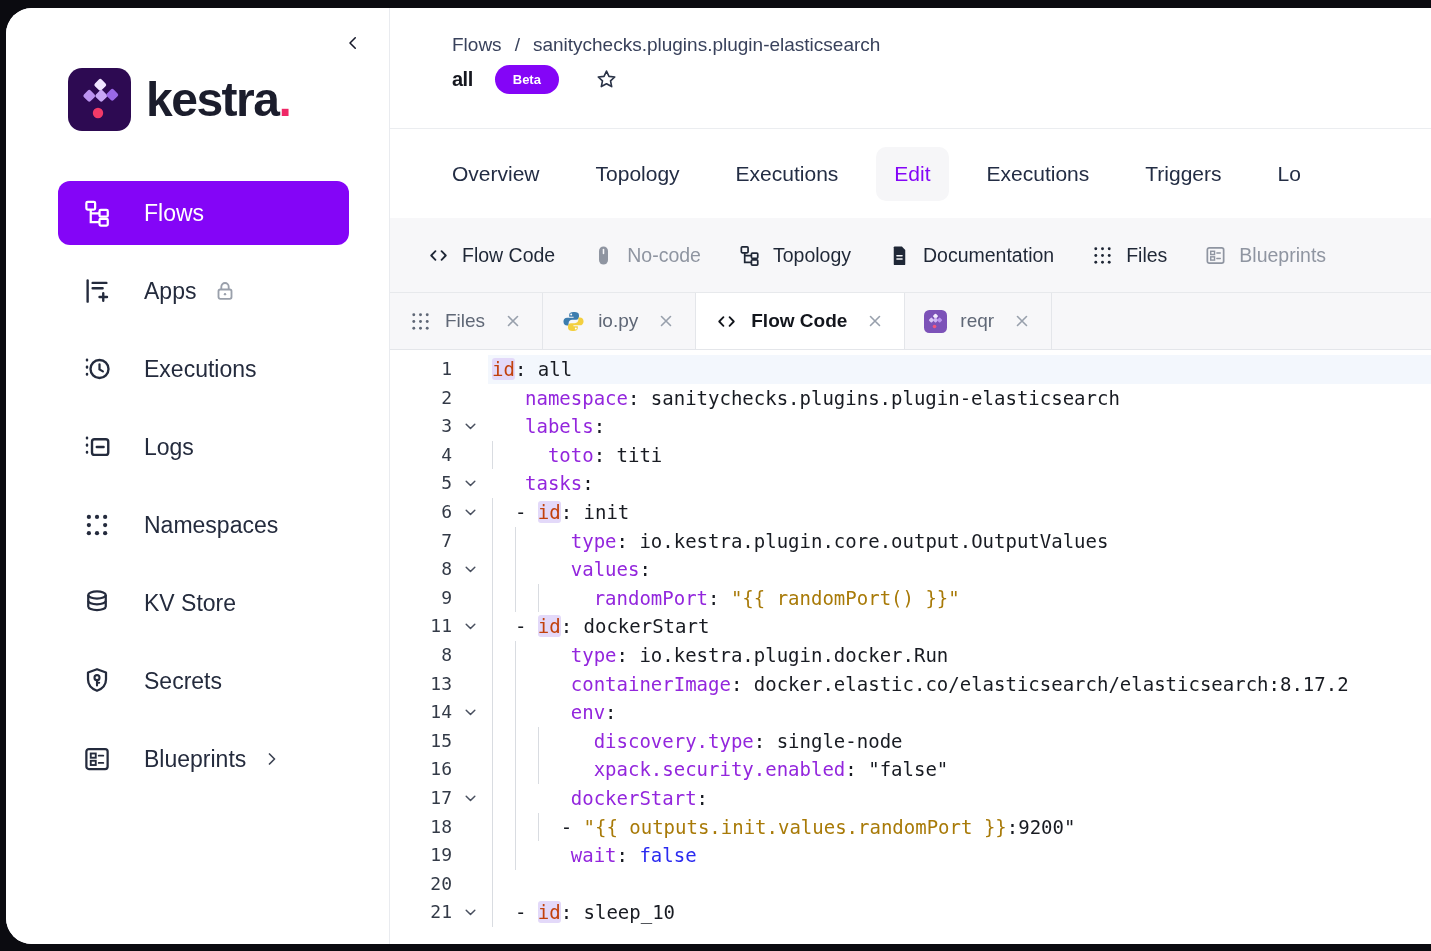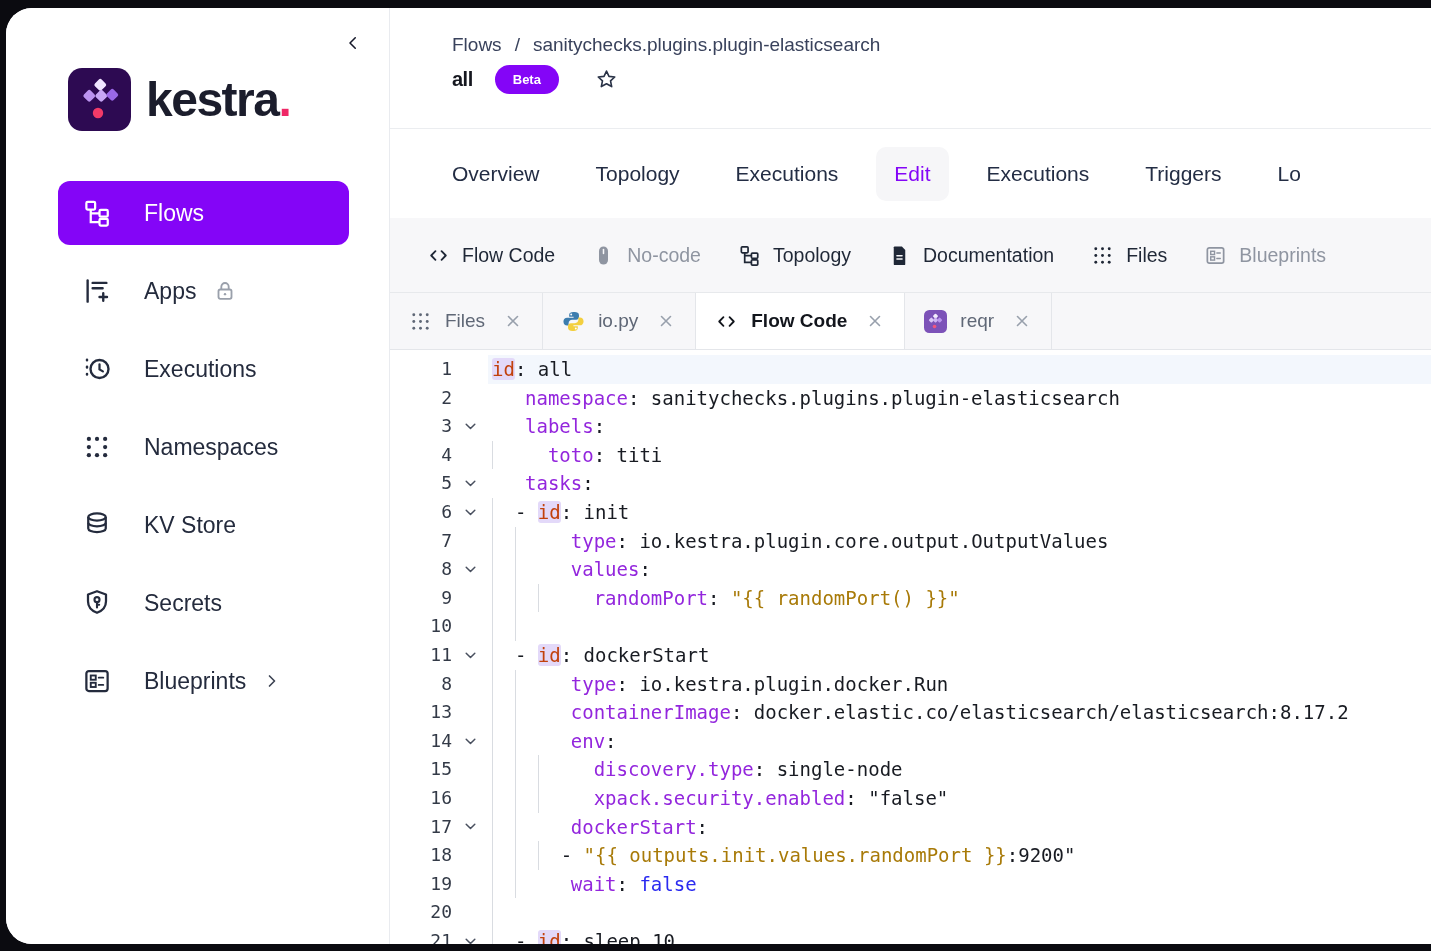--- a/index.html
+++ b/index.html
@@ -130,20 +130,30 @@
               <path d="M4 4.5v15" stroke="currentColor" stroke-width="2" stroke-linecap="round" stroke-dasharray="0.5 5.2"></path>
     <circle cx="14" cy="12" r="7.2" stroke="currentColor" stroke-width="1.9"></circle>
     <path d="M14 8.2v4.1l2.7 1.6" stroke="currentColor" stroke-width="1.8" stroke-linecap="round"></path>
             </svg>
           </span>
           <span class="nlabel">Executions</span>
         </div>
         <div class="nav-item">
           <span class="nicon">
             <svg width="100%" height="100%" viewBox="0 0 24 24" fill="none" xmlns="http://www.w3.org/2000/svg">
+              <path d="M4 4.5v15" stroke="currentColor" stroke-width="2" stroke-linecap="round" stroke-dasharray="0.5 5.2"></path>
+    <rect x="8" y="5.8" width="13" height="12.5" rx="2" stroke="currentColor" stroke-width="1.9"></rect>
+    <path d="M11.8 12h5.5" stroke="currentColor" stroke-width="1.9" stroke-linecap="round"></path>
+            </svg>
+          </span>
+          <span class="nlabel">Logs</span>
+        </div>
+        <div class="nav-item">
+          <span class="nicon">
+            <svg width="100%" height="100%" viewBox="0 0 24 24" fill="none" xmlns="http://www.w3.org/2000/svg">
               <circle cx="5.5" cy="5.5" r="1.7" fill="currentColor"></circle>
               <circle cx="12" cy="5.5" r="1.7" fill="currentColor"></circle>
               <circle cx="18.5" cy="5.5" r="1.7" fill="currentColor"></circle>
               <circle cx="5.5" cy="12" r="1.7" fill="currentColor"></circle>
               <circle cx="18.5" cy="12" r="1.7" fill="currentColor"></circle>
               <circle cx="5.5" cy="18.5" r="1.7" fill="currentColor"></circle>
               <circle cx="12" cy="18.5" r="1.7" fill="currentColor"></circle>
               <circle cx="18.5" cy="18.5" r="1.7" fill="currentColor"></circle>
             </svg>
           </span>
@@ -368,21 +378,20 @@
                 <path d="M3.2 5.2l4.3 4.3 4.3-4.3" stroke="currentColor" stroke-width="1.5" fill="none" stroke-linecap="round" stroke-linejoin="round"></path>
               </svg></span></span><span class="codecell"><span class="tk-key">tasks</span><span class="tk-plain">:</span></span></div>
         <div class="cline"><span class="gut">6</span><span class="foldc"><span style="width:15px;height:15px;display:flex"><svg width="100%" height="100%" viewBox="0 0 15 15" fill="none" xmlns="http://www.w3.org/2000/svg">
                 <path d="M3.2 5.2l4.3 4.3 4.3-4.3" stroke="currentColor" stroke-width="1.5" fill="none" stroke-linecap="round" stroke-linejoin="round"></path>
               </svg></span></span><span class="codecell"><span class="guide" style="left: calc(0ch + 4px);"></span><span class="tk-plain">  - </span><span class="tk-keyhl">id</span><span class="tk-plain">: init</span></span></div>
         <div class="cline"><span class="gut">7</span><span class="foldc"></span><span class="codecell"><span class="guide" style="left: calc(0ch + 4px);"></span><span class="guide" style="left: calc(2ch + 4px);"></span><span class="tk-plain">    </span><span class="tk-key">type</span><span class="tk-plain">: io.kestra.plugin.core.output.OutputValues</span></span></div>
         <div class="cline"><span class="gut">8</span><span class="foldc"><span style="width:15px;height:15px;display:flex"><svg width="100%" height="100%" viewBox="0 0 15 15" fill="none" xmlns="http://www.w3.org/2000/svg">
                 <path d="M3.2 5.2l4.3 4.3 4.3-4.3" stroke="currentColor" stroke-width="1.5" fill="none" stroke-linecap="round" stroke-linejoin="round"></path>
               </svg></span></span><span class="codecell"><span class="guide" style="left: calc(0ch + 4px);"></span><span class="guide" style="left: calc(2ch + 4px);"></span><span class="tk-plain">    </span><span class="tk-key">values</span><span class="tk-plain">:</span></span></div>
         <div class="cline"><span class="gut">9</span><span class="foldc"></span><span class="codecell"><span class="guide" style="left: calc(0ch + 4px);"></span><span class="guide" style="left: calc(2ch + 4px);"></span><span class="guide" style="left: calc(4ch + 4px);"></span><span class="tk-plain">      </span><span class="tk-key">randomPort</span><span class="tk-plain">: </span><span class="tk-str">"{{ randomPort() }}"</span></span></div>
-        <div class="cline"><span class="gut">10</span><span class="foldc"></span><span class="codecell"><span class="guide" style="left: calc(0ch + 4px);"></span><span class="guide" style="left: calc(2ch + 4px);"></span></span></div>
         <div class="cline"><span class="gut">11</span><span class="foldc"><span style="width:15px;height:15px;display:flex"><svg width="100%" height="100%" viewBox="0 0 15 15" fill="none" xmlns="http://www.w3.org/2000/svg">
                 <path d="M3.2 5.2l4.3 4.3 4.3-4.3" stroke="currentColor" stroke-width="1.5" fill="none" stroke-linecap="round" stroke-linejoin="round"></path>
               </svg></span></span><span class="codecell"><span class="guide" style="left: calc(0ch + 4px);"></span><span class="tk-plain">  - </span><span class="tk-keyhl">id</span><span class="tk-plain">: dockerStart</span></span></div>
         <div class="cline"><span class="gut">8</span><span class="foldc"></span><span class="codecell"><span class="guide" style="left: calc(0ch + 4px);"></span><span class="guide" style="left: calc(2ch + 4px);"></span><span class="tk-plain">    </span><span class="tk-key">type</span><span class="tk-plain">: io.kestra.plugin.docker.Run</span></span></div>
         <div class="cline"><span class="gut">13</span><span class="foldc"></span><span class="codecell"><span class="guide" style="left: calc(0ch + 4px);"></span><span class="guide" style="left: calc(2ch + 4px);"></span><span class="tk-plain">    </span><span class="tk-key">containerImage</span><span class="tk-plain">: docker.elastic.co/elasticsearch/elasticsearch:8.17.2</span></span></div>
         <div class="cline"><span class="gut">14</span><span class="foldc"><span style="width:15px;height:15px;display:flex"><svg width="100%" height="100%" viewBox="0 0 15 15" fill="none" xmlns="http://www.w3.org/2000/svg">
                 <path d="M3.2 5.2l4.3 4.3 4.3-4.3" stroke="currentColor" stroke-width="1.5" fill="none" stroke-linecap="round" stroke-linejoin="round"></path>
               </svg></span></span><span class="codecell"><span class="guide" style="left: calc(0ch + 4px);"></span><span class="guide" style="left: calc(2ch + 4px);"></span><span class="tk-plain">    </span><span class="tk-key">env</span><span class="tk-plain">:</span></span></div>
         <div class="cline"><span class="gut">15</span><span class="foldc"></span><span class="codecell"><span class="guide" style="left: calc(0ch + 4px);"></span><span class="guide" style="left: calc(2ch + 4px);"></span><span class="guide" style="left: calc(4ch + 4px);"></span><span class="tk-plain">      </span><span class="tk-key">discovery.type</span><span class="tk-plain">: single-node</span></span></div>
         <div class="cline"><span class="gut">16</span><span class="foldc"></span><span class="codecell"><span class="guide" style="left: calc(0ch + 4px);"></span><span class="guide" style="left: calc(2ch + 4px);"></span><span class="guide" style="left: calc(4ch + 4px);"></span><span class="tk-plain">      </span><span class="tk-key">xpack.security.enabled</span><span class="tk-plain">: "false"</span></span></div>

